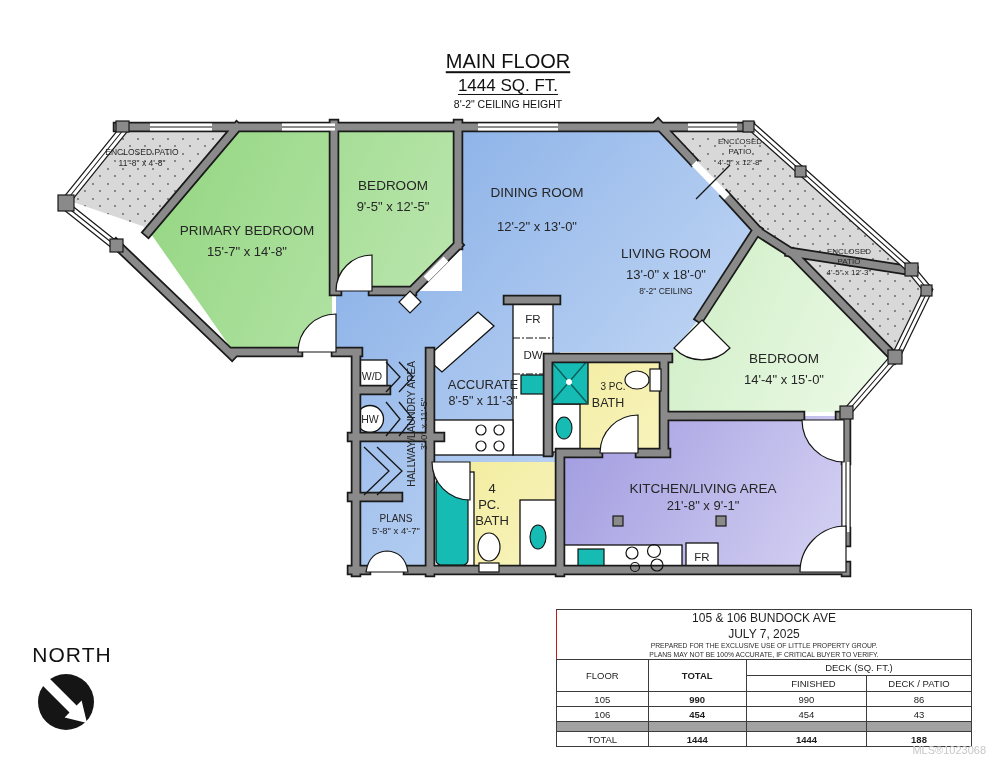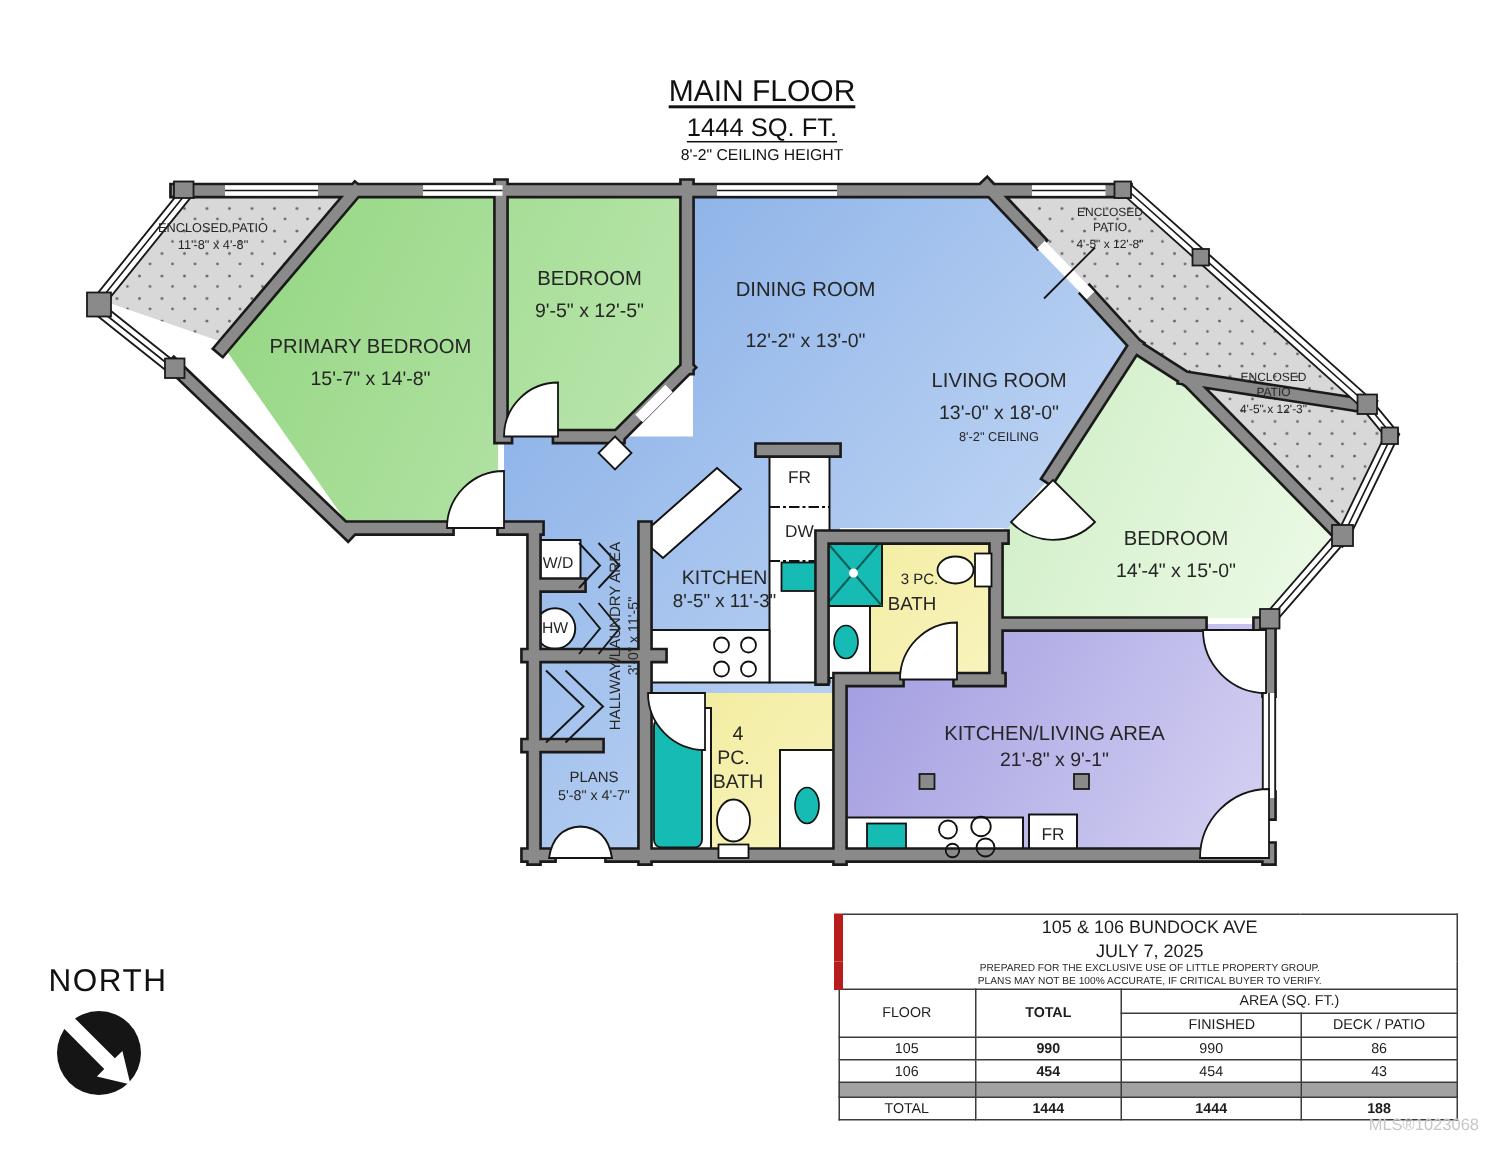--- a/index.html
+++ b/index.html
@@ -8,21 +8,21 @@
   #plan-svg{position:absolute;left:0;top:0;}
   .lbl{position:absolute;transform:translate(-50%,-50%);white-space:nowrap;color:#262626;
        text-align:center;line-height:1.18;font-family:"Liberation Sans",sans-serif;}
   .u{text-decoration:underline;text-underline-offset:3px;}
   .rot{transform:translate(-50%,-50%) rotate(-90deg);}
   .rot span{display:block;}
   
   #info-table{position:absolute;left:556px;top:609px;width:416px;border-collapse:collapse;
               font-family:"Liberation Sans",sans-serif;color:#1d1d1d;}
   #info-table td{border:1px solid #3c3c3c;text-align:center;padding:0 2px;}
-  #info-table td.free{border-left:6px solid #b91c1c;border-right:1px solid #3c3c3c;border-top:none;border-bottom:none;}
+  #info-table td.free{border-left:1px solid #b91c1c;border-right:1px solid #3c3c3c;border-top:none;border-bottom:none;}
   #info-table tr.first td{border-top:1px solid #3c3c3c;}
   #info-table tr.lastfree td{border-bottom:1px solid #3c3c3c;}
   .t-addr{font-size:12px;height:16px;}
   .t-date{font-size:12px;height:15px;}
   .t-note{font-size:6.8px;height:9px;color:#2a2a2a;}
   .t-head{font-size:9.5px;height:15px;}
   .t-cell{font-size:9.5px;height:14px;}
   .bold{font-weight:bold;}
   .spacer td{background:#a2a2a2;height:9px;}
   #watermark{position:absolute;right:8px;top:744px;font-size:11px;color:#c7c7c7;
@@ -213,21 +213,21 @@
 <div class="lbl" style="left:740px;top:152px;font-size:8px;">PATIO</div>
 <div class="lbl" style="left:740px;top:163px;font-size:8px;">4'-5" x 12'-8"</div>
 
 <div class="lbl" style="left:849px;top:252px;font-size:8px;">ENCLOSED</div>
 <div class="lbl" style="left:849px;top:262px;font-size:8px;">PATIO</div>
 <div class="lbl" style="left:849px;top:273px;font-size:8px;">4'-5" x 12'-3"</div>
 
 <div class="lbl" style="left:784px;top:359px;font-size:13.5px;">BEDROOM</div>
 <div class="lbl" style="left:784px;top:380px;font-size:13px;">14'-4" x 15'-0"</div>
 
-<div class="lbl" style="left:483px;top:385px;font-size:13px;">KITCHEN</div>
+<div class="lbl" style="left:483px;top:385px;font-size:13px;">ACCURATE</div>
 <div class="lbl" style="left:483px;top:401px;font-size:12.5px;">8'-5" x 11'-3"</div>
 
 <div class="lbl" style="left:613px;top:387px;font-size:10px;">3 PC.</div>
 <div class="lbl" style="left:608px;top:403px;font-size:12.5px;">BATH</div>
 
 <div class="lbl rot" style="left:417px;top:424px;">
   <span style="font-size:10px;">HALLWAY/LAUNDRY AREA</span>
   <span style="font-size:9.5px;">3'-0" x 11'-5"</span>
 </div>
 
@@ -259,21 +259,21 @@
         </tr>
   <tr>
           <td colspan="4" class="free t-note">PREPARED FOR THE EXCLUSIVE USE OF LITTLE PROPERTY GROUP.</td>
         </tr>
   <tr class="lastfree">
           <td colspan="4" class="free t-note">PLANS MAY NOT BE 100% ACCURATE, IF CRITICAL BUYER TO VERIFY.</td>
         </tr>
   <tr>
     <td rowspan="2" class="t-head" style="width:94px;">FLOOR</td>
     <td rowspan="2" class="t-head bold" style="width:102px;">TOTAL</td>
-    <td colspan="2" class="t-head">AREA (SQ. FT.)</td>
+    <td colspan="2" class="t-head">DECK (SQ. FT.)</td>
   </tr>
   <tr>
     <td class="t-head" style="width:109px;padding-left:16px;">FINISHED</td>
     <td class="t-head" style="width:110px;">DECK / PATIO</td>
   </tr>
   <tr>
     <td class="t-cell">105</td>
     <td class="t-cell bold">990</td>
     <td class="t-cell">990</td>
     <td class="t-cell">86</td>

